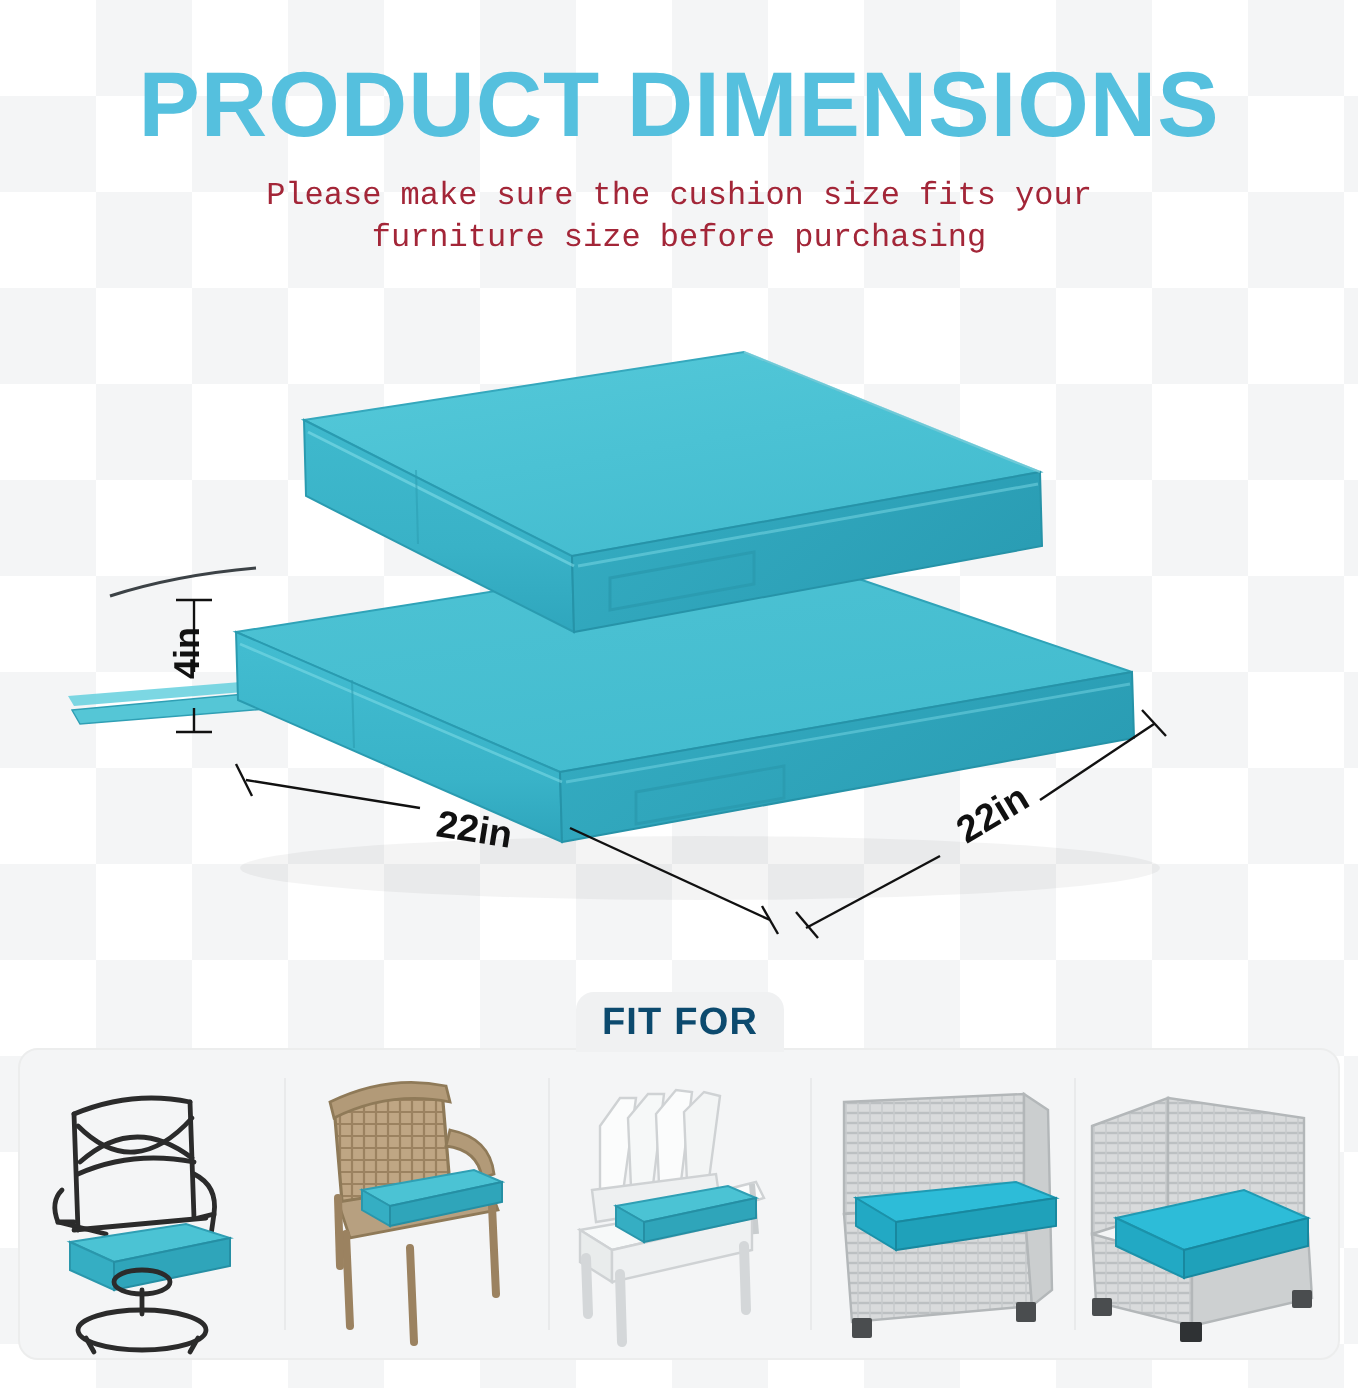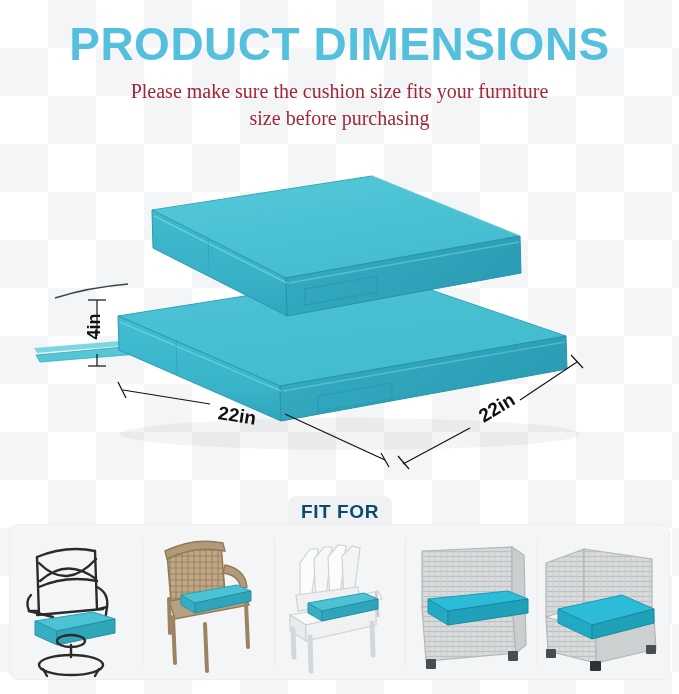--- a/index.html
+++ b/index.html
@@ -37,30 +37,30 @@
     width: 679px;
     text-align: center;
   }
   #title {
     font-size: 46px;
     font-weight: bold;
     letter-spacing: 0.5px;
     color: #55c0de;
     line-height: 1.05;
     font-family: "Liberation Sans", sans-serif;
-    margin: 4px;
+    margin: 12px;
     white-space: nowrap;
   }
   #subtitle {
     margin: 10px auto 0 auto;
     width: 430px;
-    font-size: 20px;
+    font-size: 16px;
     line-height: 1.32;
     color: #a32638;
-    font-family: Liberation Serif, serif;
+    font-family: Liberation Mono, monospace;
   }
 
   
   #hero {
     position: absolute;
     left: 0; top: 150px;
     width: 679px;
     height: 340px;
   }
   #hero svg { display: block; }

